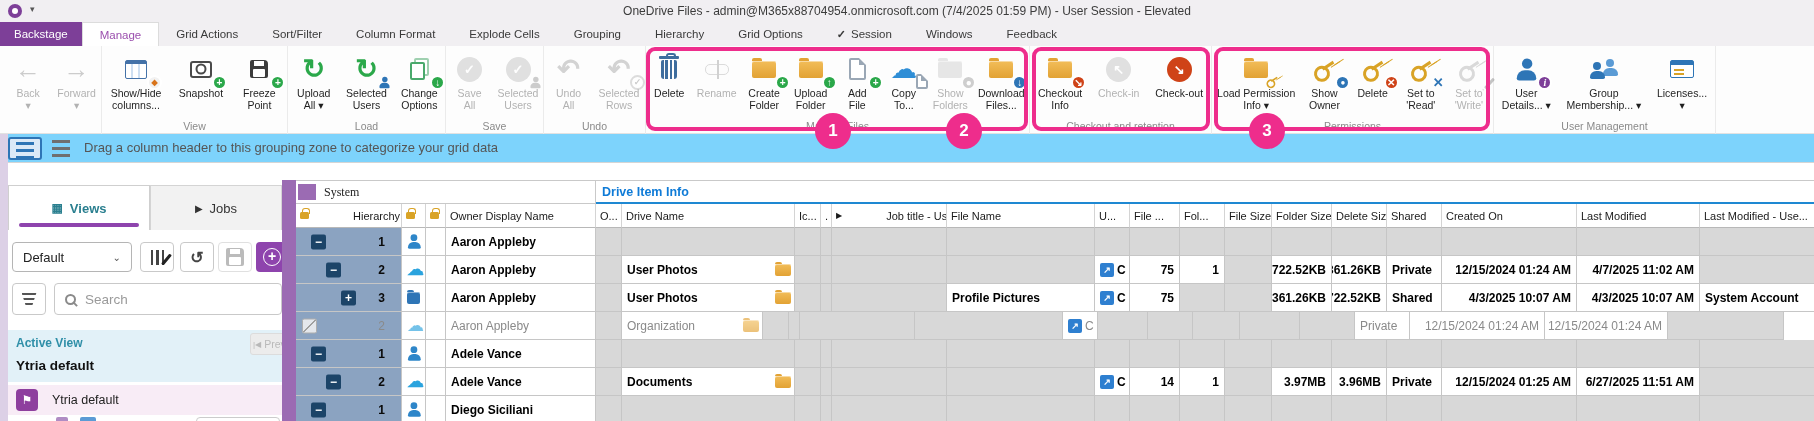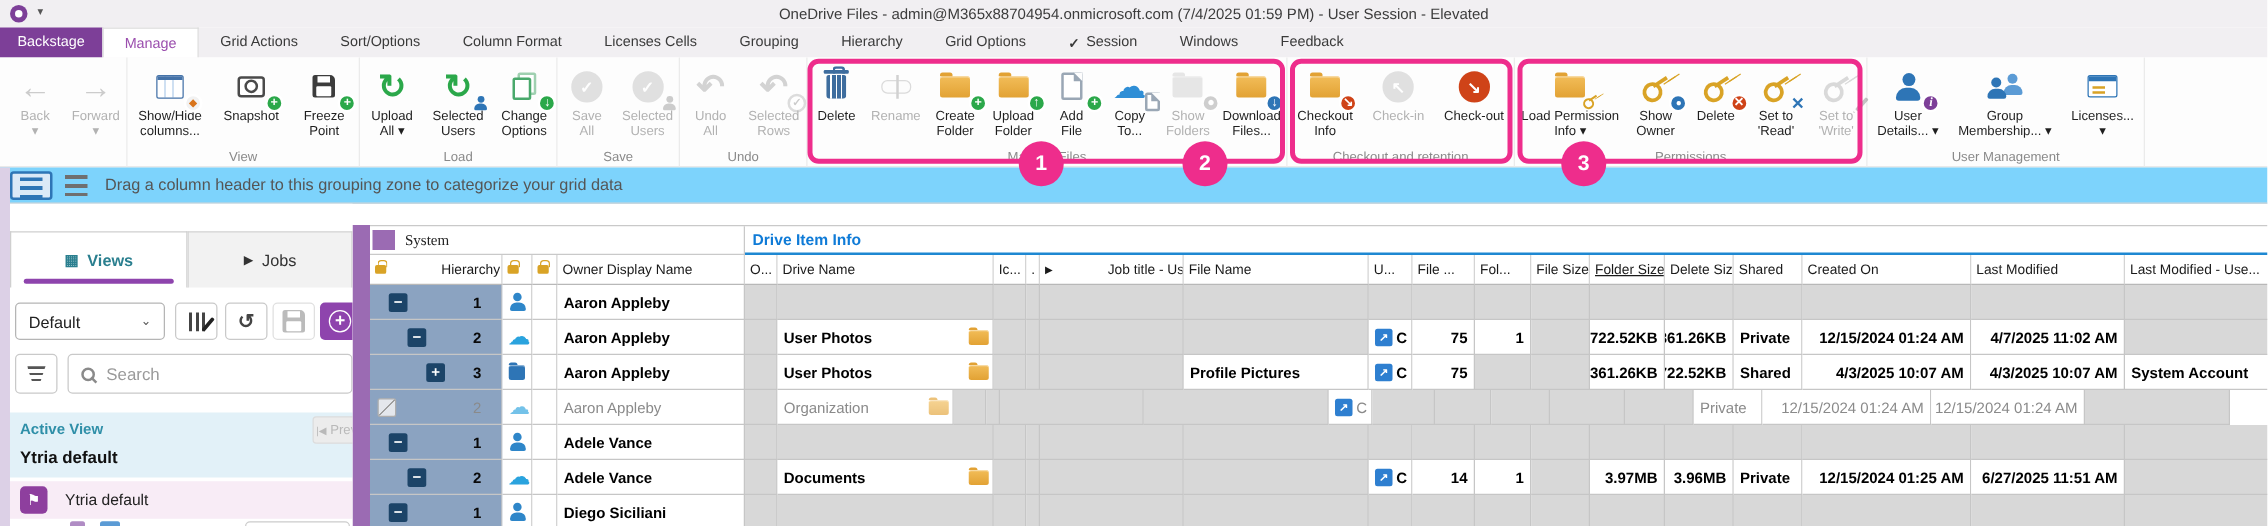--- a/index.html
+++ b/index.html
@@ -186,27 +186,27 @@
     <span class="tab backstage">
       <span>Backstage</span>
     </span>
     <span class="tab active">
       <span>Manage</span>
     </span>
     <span class="tab">
       <span>Grid Actions</span>
     </span>
     <span class="tab">
-      <span>Sort/Options</span>
+      <span>Sort/Filter</span>
     </span>
     <span class="tab">
       <span>Column Format</span>
     </span>
     <span class="tab">
-      <span>Licenses Cells</span>
+      <span>Explode Cells</span>
     </span>
     <span class="tab">
       <span>Grouping</span>
     </span>
     <span class="tab">
       <span>Hierarchy</span>
     </span>
     <span class="tab">
       <span>Grid Options</span>
     </span>
@@ -623,21 +623,21 @@
         </div>
         <div class="hcell" style="width: 50px;">
           <span>File ...</span>
         </div>
         <div class="hcell" style="width: 45px;">
           <span>Fol...</span>
         </div>
         <div class="hcell" style="width: 47px;">
           <span>File Size</span>
         </div>
-        <div class="hcell" style="width: 60px; text-decoration: underline;">
+        <div class="hcell" style="width: 60px;">
           <span>Folder Size</span>
         </div>
         <div class="hcell" style="width: 55px;">
           <span>Delete Size</span>
         </div>
         <div class="hcell" style="width: 55px;">
           <span>Shared</span>
         </div>
         <div class="hcell" style="width: 135px;">
           <span>Created On</span>

